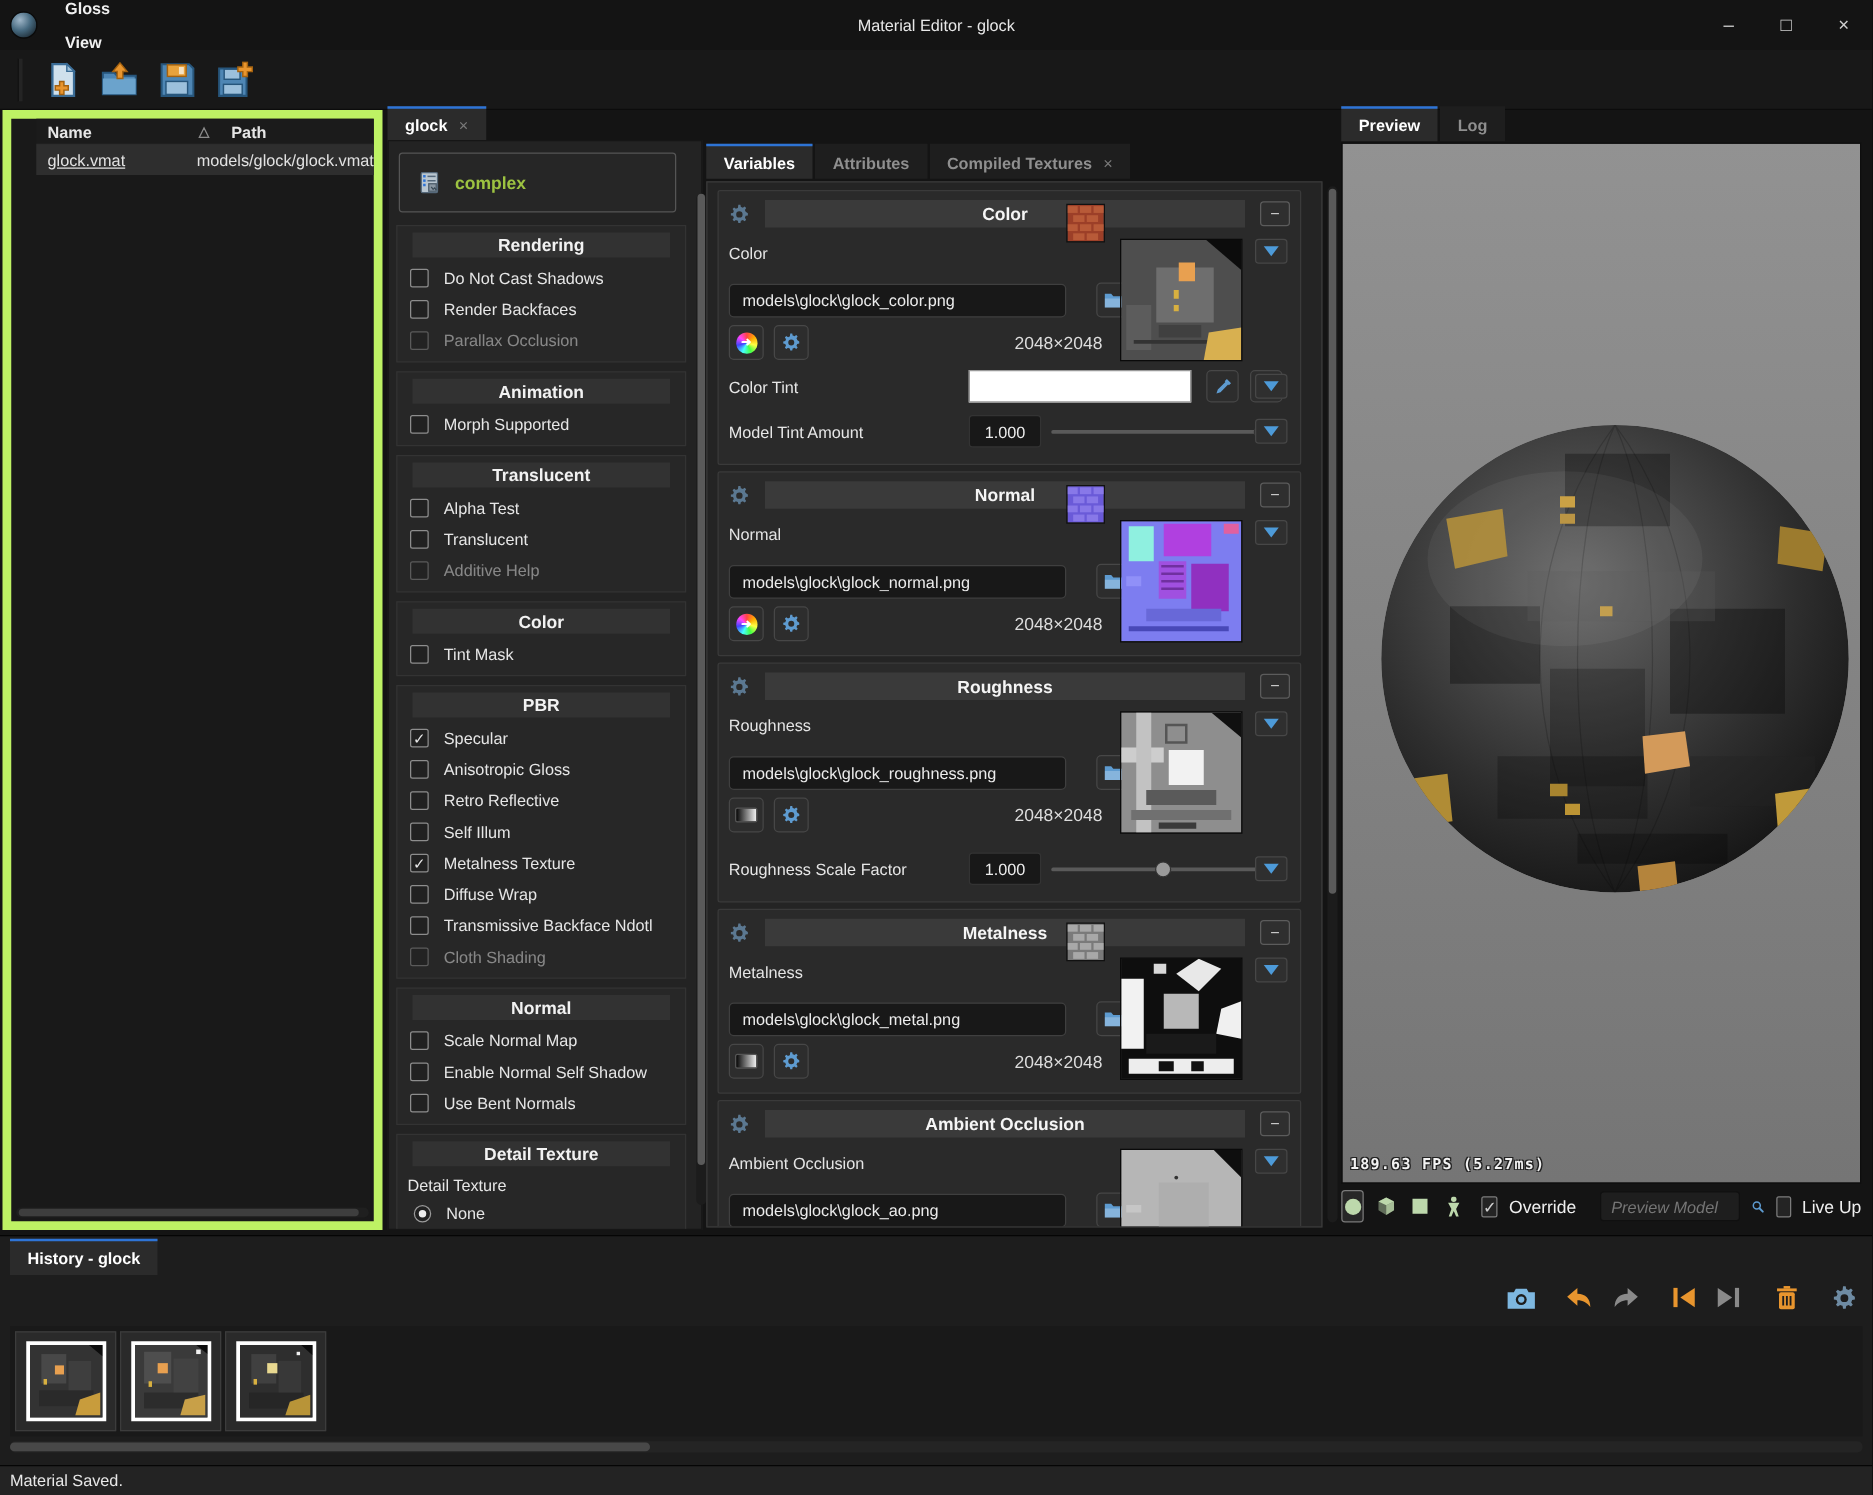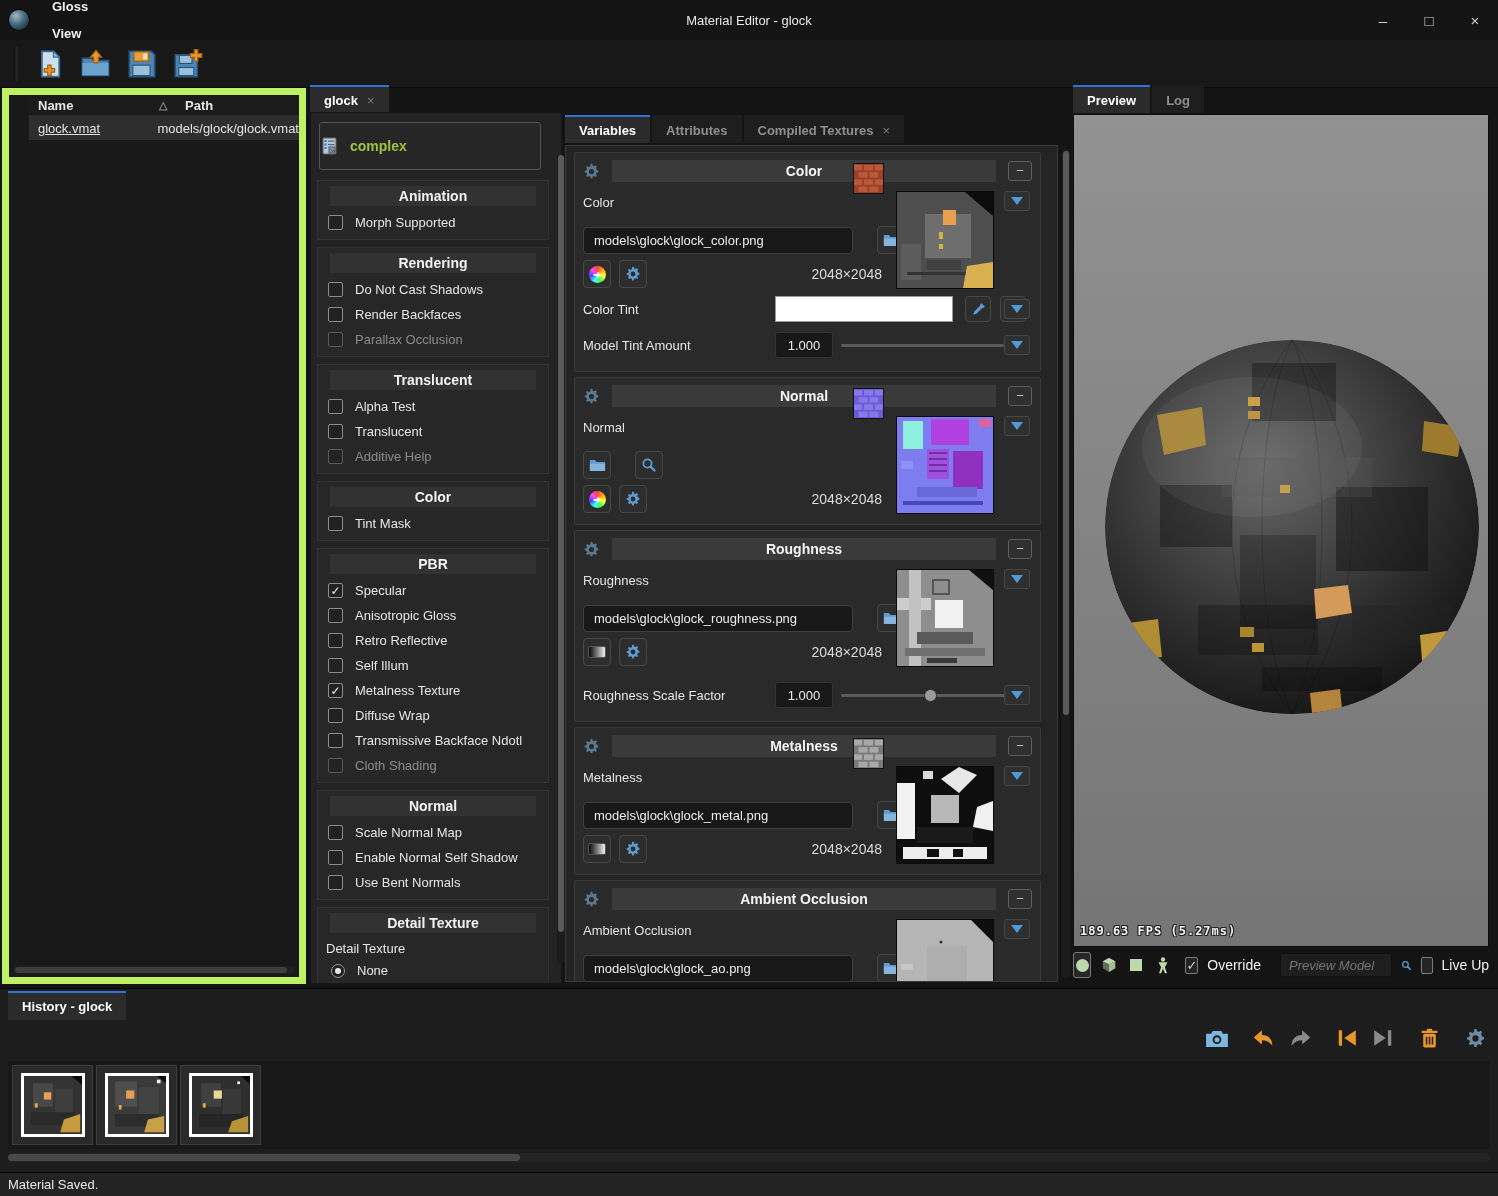--- a/index.html
+++ b/index.html
@@ -34,21 +34,21 @@
   .bro-sort { width:26px; color:#8a8a8a; font-size:11px; }
   .bro-col-path { flex:1; }
   .bro-row { display:flex; height:24px; align-items:center; background:#2e2e2e; font-size:13px; color:#e2e2e2; }
   .bro-row .c1 { width:156px; padding-left:9px;text-decoration:underline; }
   .hscroll { position:absolute; left:4px; right:4px; bottom:3px; height:8px; background:#1f1f1f; border-radius:4px; }
   .hscroll .thumb { position:absolute; top:1px; bottom:1px; border-radius:3px; background:#3e3e3e; }
 
   
   .mid { position:absolute; left:310px; top:85px; width:252px; height:899px; }
   .mid-body { position:absolute; top:27px; left:0; right:0; bottom:0; background:#232323; border:1px solid #161616; overflow:hidden; }
-  .shaderbox { margin:9px 20px 10px 8px; height:48px; border:1px solid #555; border-radius:3px; background:#262626; display:flex; align-items:center; gap:10px; }
+  .shaderbox { margin:9px 20px 10px 8px; height:48px; border:1px solid #555; border-radius:3px; background:#262626; display:flex; align-items:center; gap:10px; padding-left:14px; }
   .shader-name { color:#9dc341; font-weight:700; font-size:14px; }
   .optwrap { margin:0 12px 0 6px; }
   .sec { background:#272727; border:1px solid #333; margin-bottom:7px; padding-bottom:4px; }
   .sec-h { margin:5px 12px 4px 12px; background:#323232; text-align:center; font-weight:700; font-size:14px; padding:2px 0; color:#f2f2f2; }
   .opt { display:flex; align-items:center; gap:12px; padding:4px 0 4px 10px; font-size:13px; min-height:25px; }
   .opt.dis { opacity:.5; }
   .cb { width:15px; height:15px; border:1px solid #8d8d8d; border-radius:2px; background:#212121; display:flex; align-items:center; justify-content:center; font-size:12px; color:#e8e8e8; flex:none; }
   .radio { width:14px; height:14px; border:1px solid #999; border-radius:50%; background:#212121; position:relative; flex:none; margin-left:3px; }
   .radio.on::after { content:""; position:absolute; inset:3px; border-radius:50%; background:#ececec; }
   .sub-label { font-size:13px; padding:4px 0 2px 8px; color:#e6e6e6; }
@@ -253,40 +253,40 @@
             <rect x="8" y="8" width="6.5" height="1.2" fill="#55687a"></rect>
             <rect x="9" y="11" width="6" height="6" fill="#8a97a2" stroke="#4a5a68"></rect>
             <path d="M11 13.5l1.5 2 1.2-1.2 1.3 1.7" stroke="#3a4a56" fill="none"></path>
           </svg>
         <span class="shader-name">complex</span>
       </div>
 
       <div class="optwrap">
 
         <div class="sec">
+          <div class="sec-h">Rendering</div>
+          <div class="opt">
+              <span class="cb"></span>
+              <span>Do Not Cast Shadows</span>
+            </div>
+          <div class="opt">
+              <span class="cb"></span>
+              <span>Render Backfaces</span>
+            </div>
+          <div class="opt dis">
+              <span class="cb"></span>
+              <span>Parallax Occlusion</span>
+            </div>
+        </div>
+
+        <div class="sec">
           <div class="sec-h">Animation</div>
           <div class="opt">
               <span class="cb"></span>
               <span>Morph Supported</span>
-            </div>
-        </div>
-
-        <div class="sec">
-          <div class="sec-h">Rendering</div>
-          <div class="opt">
-              <span class="cb"></span>
-              <span>Do Not Cast Shadows</span>
-            </div>
-          <div class="opt">
-              <span class="cb"></span>
-              <span>Render Backfaces</span>
-            </div>
-          <div class="opt dis">
-              <span class="cb"></span>
-              <span>Parallax Occlusion</span>
             </div>
         </div>
 
         <div class="sec">
           <div class="sec-h">Translucent</div>
           <div class="opt">
               <span class="cb"></span>
               <span>Alpha Test</span>
             </div>
           <div class="opt">
@@ -513,20 +513,21 @@
             <rect x="56" y="34" width="30" height="38" fill="#9030c0"></rect>
             <rect x="30" y="32" width="22" height="30" fill="#a050e0"></rect>
             <path d="M32 36h18M32 42h18M32 48h18M32 54h18" stroke="#7030a0" stroke-width="2"></path>
             <rect x="82" y="2" width="12" height="8" fill="#e060a0"></rect>
             <rect x="4" y="44" width="12" height="8" fill="#9090f8"></rect>
             <rect x="20" y="70" width="60" height="10" fill="#6868d8"></rect>
             <rect x="6" y="84" width="80" height="4" fill="#4848b8"></rect>
           </svg>
         <div class="ddbtn"></div>
         <div class="inrow">
+          <input class="tin" value="models\glock\glock_normal.png" style="">
           <div class="sqbtn">
               <svg class="icon" width="17" height="14">
                 <use href="#i-folder"></use>
               </svg>
             </div>
           <div class="sqbtn">
               <svg class="icon" width="16" height="16">
                 <use href="#i-mag"></use>
               </svg>
             </div>

